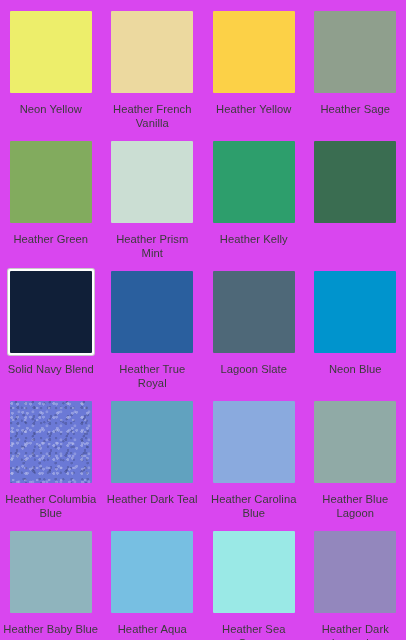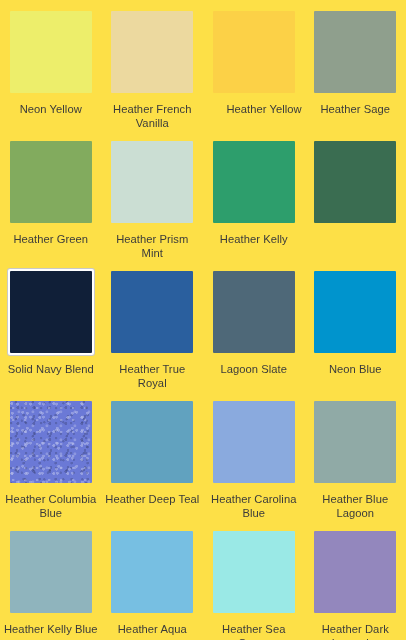--- a/index.html
+++ b/index.html
@@ -25,21 +25,21 @@
     grid-template-rows: repeat(5, 1fr);
     padding: 0;
   }
 
   .swatch-cell {
     display: flex;
     flex-direction: column;
     align-items: center;
     justify-content: flex-start;
     padding-top: 9px;
-    background: #fde047;
+    background: #d946ef;
     cursor: pointer;
   }
 
   .swatch-chip-wrap {
     width: 86px;
     height: 86px;
     display: flex;
     align-items: center;
     justify-content: center;
     padding: 2px;
@@ -109,21 +109,21 @@
     <div class="swatch-cell">
       <div class="swatch-chip-wrap">
         <div class="swatch-chip" style="background-color: rgb(236, 217, 159);"></div>
       </div>
       <div class="swatch-label" style="color: rgb(59, 59, 59);">Heather French Vanilla</div>
     </div>
     <div class="swatch-cell">
       <div class="swatch-chip-wrap">
         <div class="swatch-chip" style="background-color: rgb(252, 209, 71);"></div>
       </div>
-      <div class="swatch-label" style="color: rgb(59, 59, 59); text-align: right;">Heather Yellow</div>
+      <div class="swatch-label" style="color: rgb(59, 59, 59);">Heather Yellow</div>
     </div>
     <div class="swatch-cell">
       <div class="swatch-chip-wrap">
         <div class="swatch-chip" style="background-color: rgb(143, 159, 141);"></div>
       </div>
       <div class="swatch-label" style="color: rgb(59, 59, 59);">Heather Sage</div>
     </div>
     <div class="swatch-cell">
       <div class="swatch-chip-wrap">
         <div class="swatch-chip" style="background-color: rgb(130, 171, 94);"></div>
@@ -174,39 +174,39 @@
     <div class="swatch-cell">
       <div class="swatch-chip-wrap">
         <div class="swatch-chip heathered" style="background-color: rgb(107, 121, 214);"></div>
       </div>
       <div class="swatch-label" style="color: rgb(59, 59, 59);">Heather Columbia Blue</div>
     </div>
     <div class="swatch-cell">
       <div class="swatch-chip-wrap">
         <div class="swatch-chip" style="background-color: rgb(97, 162, 191);"></div>
       </div>
-      <div class="swatch-label" style="color: rgb(59, 59, 59);">Heather Deep Teal</div>
+      <div class="swatch-label" style="color: rgb(59, 59, 59);">Heather Dark Teal</div>
     </div>
     <div class="swatch-cell">
       <div class="swatch-chip-wrap">
         <div class="swatch-chip" style="background-color: rgb(138, 170, 222);"></div>
       </div>
       <div class="swatch-label" style="color: rgb(59, 59, 59);">Heather Carolina Blue</div>
     </div>
     <div class="swatch-cell">
       <div class="swatch-chip-wrap">
         <div class="swatch-chip" style="background-color: rgb(144, 170, 166);"></div>
       </div>
       <div class="swatch-label" style="color: rgb(59, 59, 59);">Heather Blue Lagoon</div>
     </div>
     <div class="swatch-cell">
       <div class="swatch-chip-wrap">
         <div class="swatch-chip" style="background-color: rgb(143, 180, 189);"></div>
       </div>
-      <div class="swatch-label" style="color: rgb(59, 59, 59);">Heather Kelly Blue</div>
+      <div class="swatch-label" style="color: rgb(59, 59, 59);">Heather Baby Blue</div>
     </div>
     <div class="swatch-cell">
       <div class="swatch-chip-wrap">
         <div class="swatch-chip" style="background-color: rgb(119, 191, 226);"></div>
       </div>
       <div class="swatch-label" style="color: rgb(59, 59, 59);">Heather Aqua</div>
     </div>
     <div class="swatch-cell">
       <div class="swatch-chip-wrap">
         <div class="swatch-chip" style="background-color: rgb(154, 233, 230);"></div>

